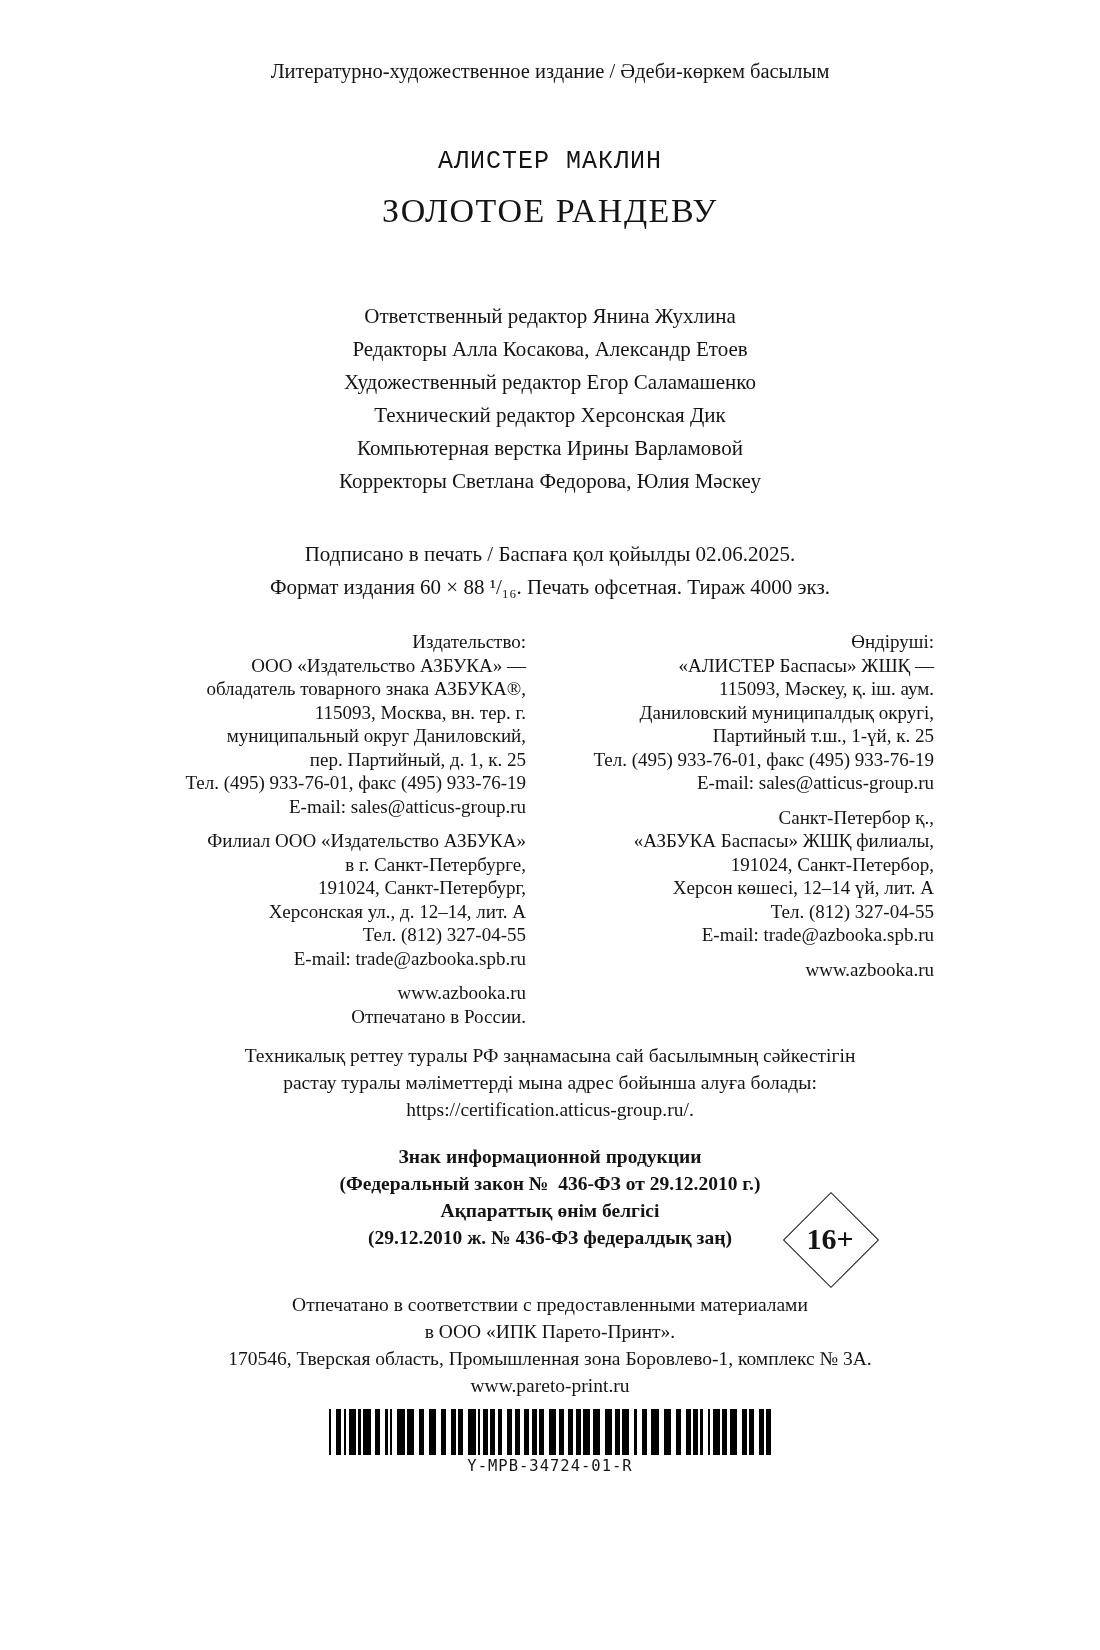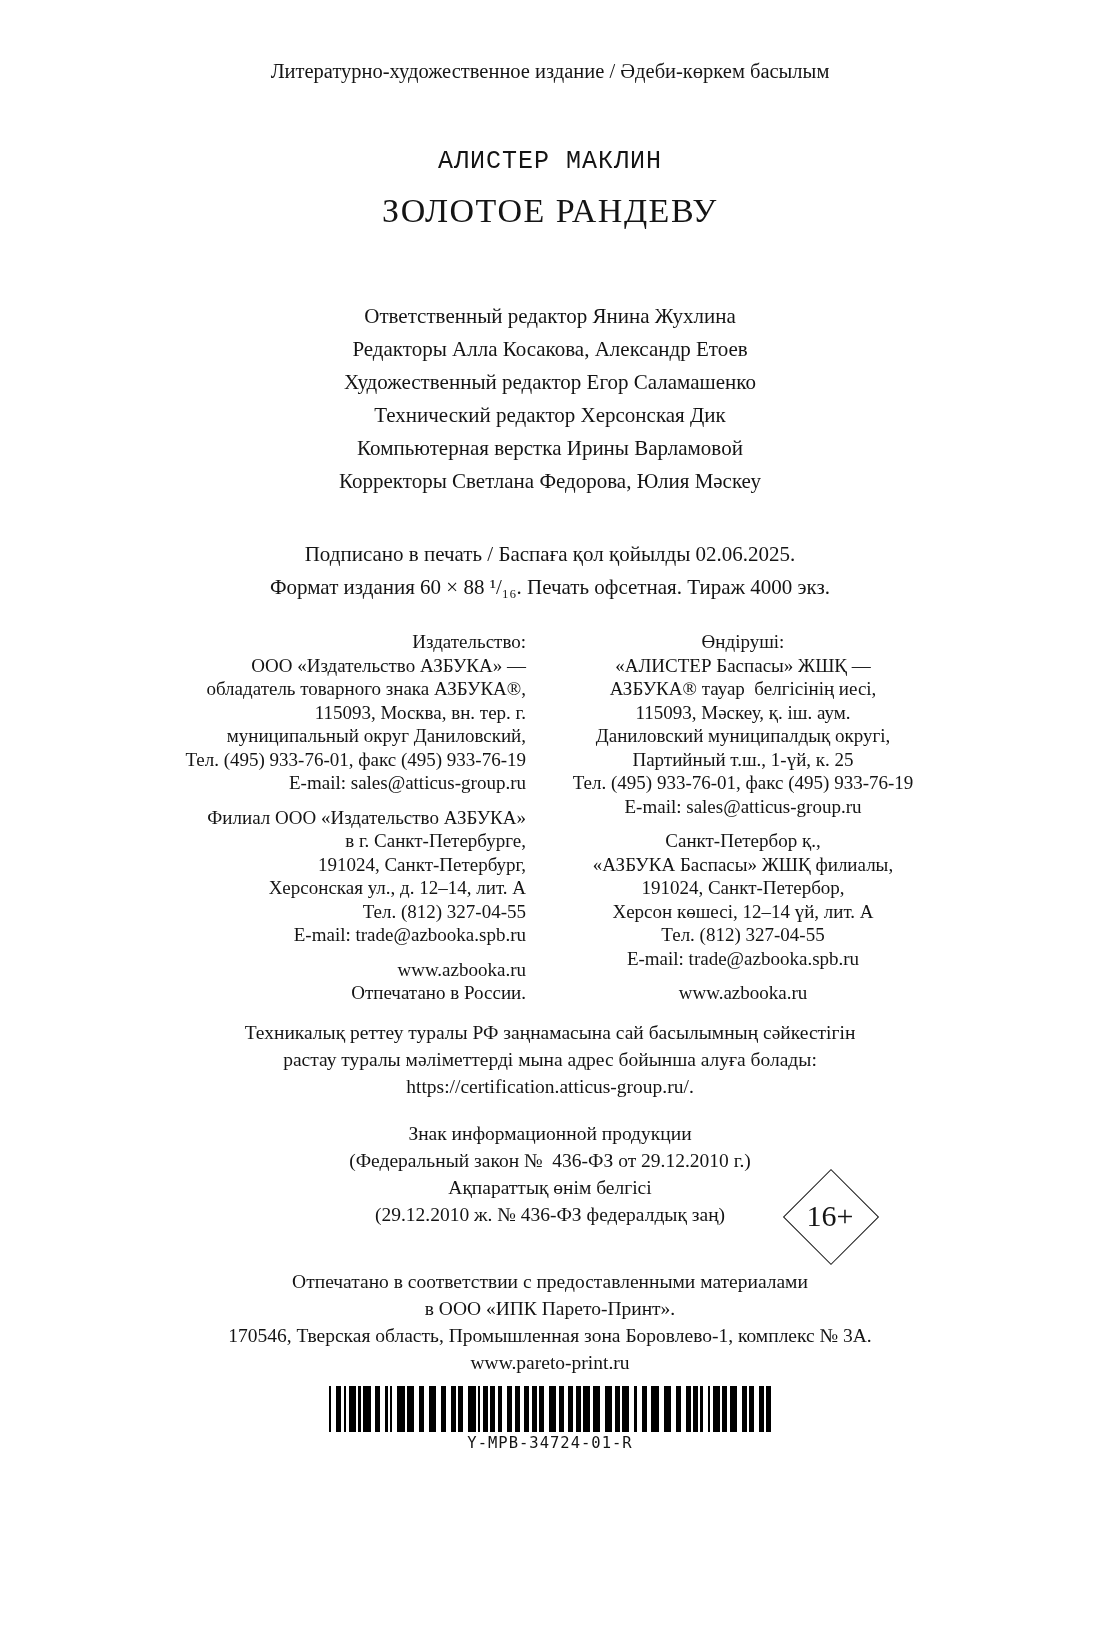--- a/index.html
+++ b/index.html
@@ -16,27 +16,27 @@
   .title { margin-top:16px; font-size:34px; letter-spacing:1.5px; }
   .staff { margin-top:70px; font-size:21px; line-height:33px; }
   .printrun { margin-top:40px; font-size:21px; line-height:33px; }
 
   .cols {
     width:768px; margin:26px auto 0;
     display:flex;
     font-size:19px; line-height:23.5px;
   }
   .col-left  { flex:0 0 360px; text-align:right; padding-right:13px; }
-  .col-right { flex:1; text-align:center; padding-left:13px; }
+  .col-right { flex:1; text-align:right; padding-left:13px; }
   .para { margin:0 0 11px 0; }
   .para:last-child { margin-bottom:0; }
 
   .cert { margin-top:14px; font-size:19.5px; line-height:27px; }
 
-  .age-wrap { position:relative; margin-top:20px; }
+  .age-wrap { position:relative; margin-top:20px;font-weight:bold; }
   .age { font-size:19.5px; line-height:27px; }
   .diamond-box { position:absolute; left:782px; top:48px; width:96px; height:96px; }
   .diamond {
     position:absolute; left:15px; top:15px; width:66px; height:66px;
     border:1.6px solid #141414; transform:rotate(45deg);
     background:#fff;
   }
   .diamond-label {
     position:absolute; inset:0; display:flex; align-items:center; justify-content:center;
     font-size:30px;
@@ -82,41 +82,41 @@
     </div>
 
   <div class="cols">
     <div class="col-left">
         <div class="para">
           <div class="line">Издательство:</div>
           <div class="line">ООО «Издательство АЗБУКА» —</div>
           <div class="line">обладатель товарного знака АЗБУКА®,</div>
           <div class="line">115093, Москва, вн. тер. г.</div>
           <div class="line">муниципальный округ Даниловский,</div>
+          <div class="line">пер. Партийный, д. 1, к. 25</div>
           <div class="line">Тел. (495) 933-76-01, факс (495) 933-76-19</div>
           <div class="line">E-mail: sales@atticus-group.ru</div>
         </div>
         <div class="para">
           <div class="line">Филиал ООО «Издательство АЗБУКА»</div>
           <div class="line">в г. Санкт-Петербурге,</div>
           <div class="line">191024, Санкт-Петербург,</div>
           <div class="line">Херсонская ул., д. 12–14, лит. А</div>
           <div class="line">Тел. (812) 327-04-55</div>
           <div class="line">E-mail: trade@azbooka.spb.ru</div>
         </div>
         <div class="para">
           <div class="line">www.azbooka.ru</div>
           <div class="line">Отпечатано в России.</div>
         </div>
       </div>
     <div class="col-right">
         <div class="para">
           <div class="line">Өндіруші:</div>
           <div class="line">«АЛИСТЕР Баспасы» ЖШҚ —</div>
-          <div class="line">АЗБУКА® тауар&nbsp; белгісінің иесі,</div>
           <div class="line">115093, Мәскеу, қ. іш. аум.</div>
           <div class="line">Даниловский муниципалдық округі,</div>
           <div class="line">Партийный т.ш., 1-үй, к.&nbsp;25</div>
           <div class="line">Тел. (495) 933-76-01, факс (495) 933-76-19</div>
           <div class="line">E-mail: sales@atticus-group.ru</div>
         </div>
         <div class="para">
           <div class="line">Санкт-Петербор қ.,</div>
           <div class="line">«АЗБУКА Баспасы» ЖШҚ филиалы,</div>
           <div class="line">191024, Санкт-Петербор,</div>

